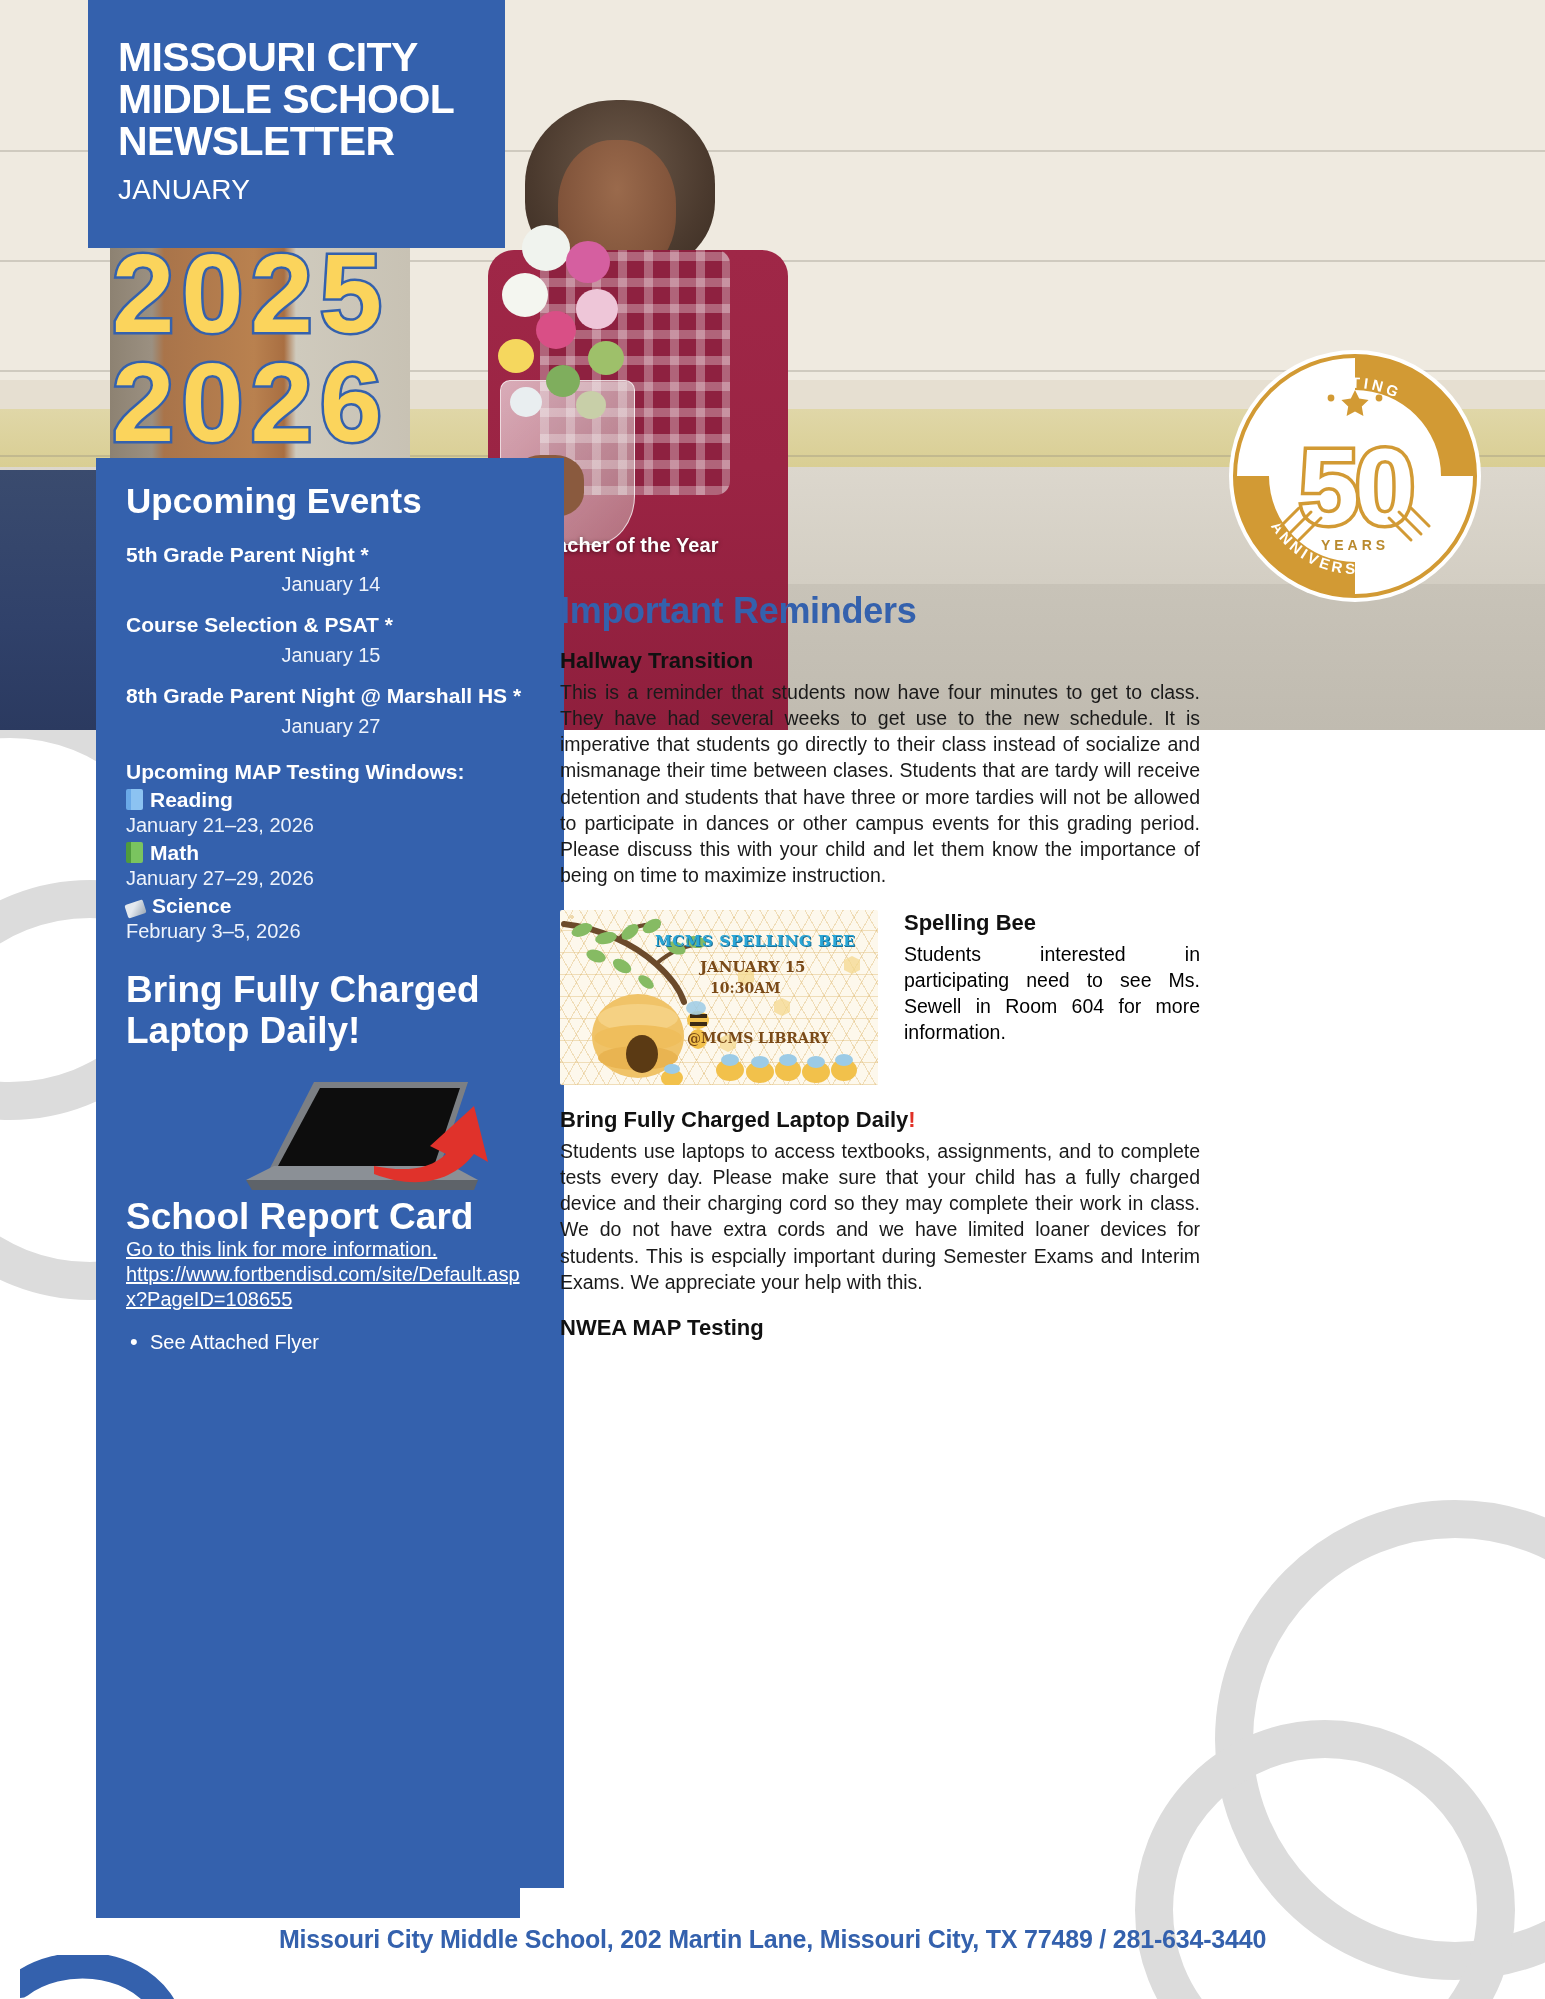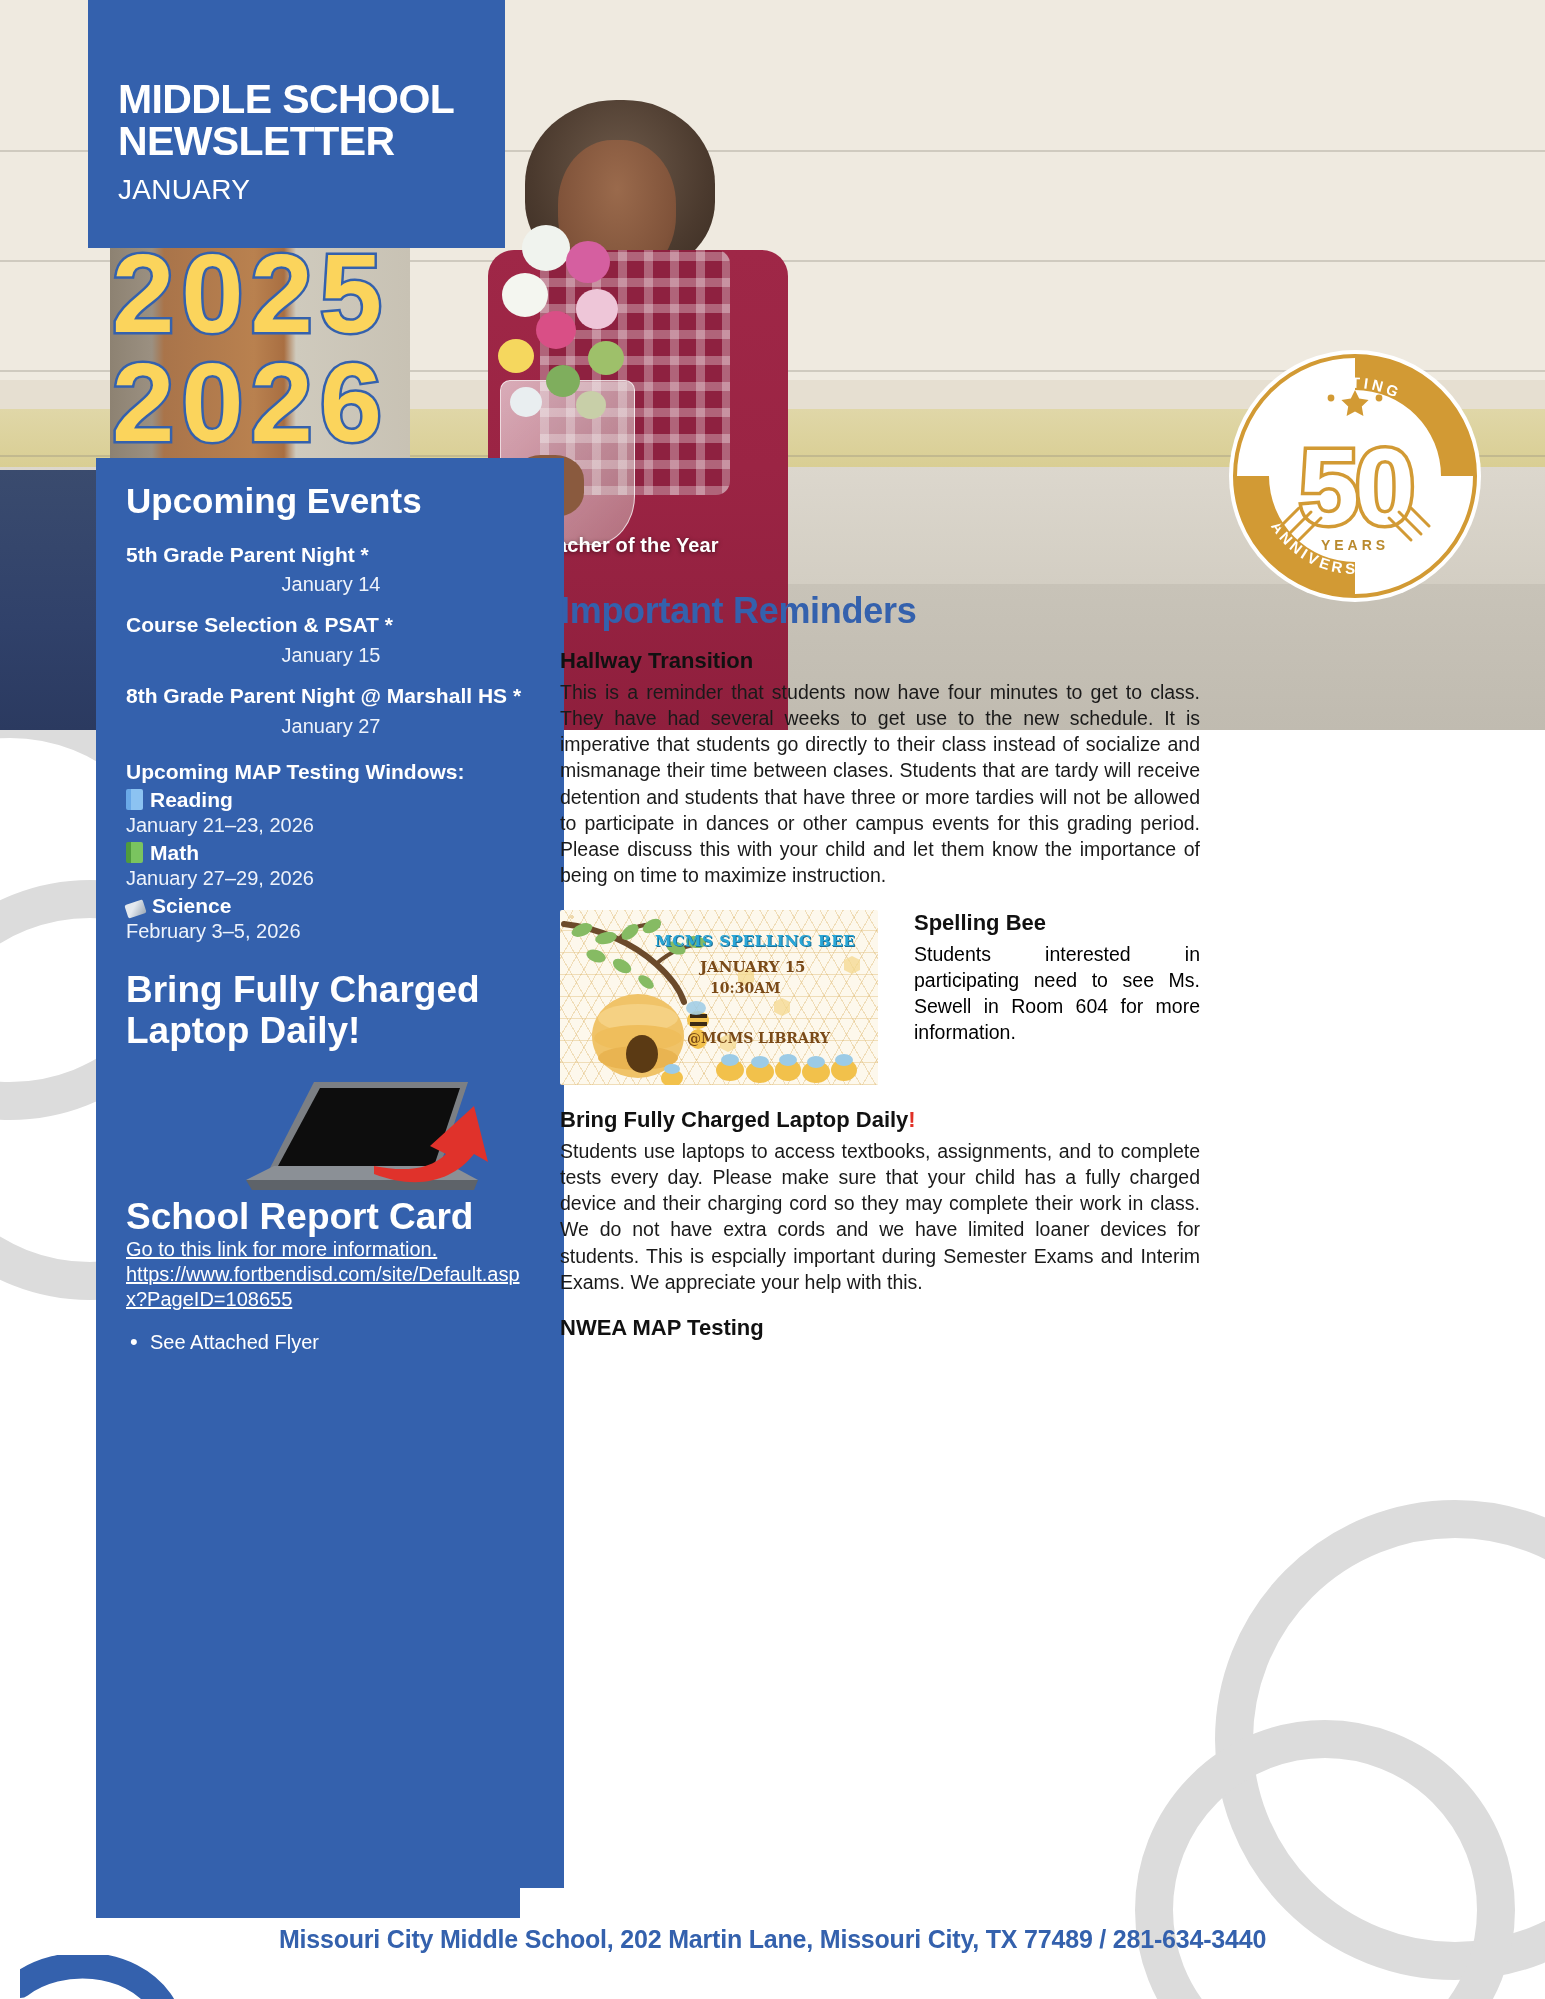--- a/index.html
+++ b/index.html
@@ -166,21 +166,21 @@
   .rc-title {
     color: #3461ad; font-weight: bold; font-size: 36px; margin-bottom: 16px;
     letter-spacing: -.3px;
   }
   .sec-head { font-weight: bold; font-size: 22px; color: #111; margin-top: 4px; }
   .sec-head .bang { color: #e03127; }
   .body-text {
     font-size: 19.5px; line-height: 1.34; color: #1a1a1a; text-align: justify;
     margin-top: 5px;
   }
-  .bee-row { display: flex; gap: 36px; margin-top: 22px; align-items: flex-start; }
+  .bee-row { display: flex; gap: 26px; margin-top: 22px; align-items: flex-start; }
   .bee-img {
     width: 318px; height: 175px; flex: 0 0 318px; position: relative;
     overflow: hidden; border-radius: 2px;
     background-color: #fdf8ec;
     background-image:
       radial-gradient(circle at 12px 7px, rgba(226,190,120,.55) 0 1.6px, transparent 1.7px),
       repeating-linear-gradient(60deg, rgba(222,184,112,.42) 0 1px, transparent 1px 13px),
       repeating-linear-gradient(-60deg, rgba(222,184,112,.42) 0 1px, transparent 1px 13px),
       repeating-linear-gradient(0deg, rgba(222,184,112,.42) 0 1px, transparent 1px 22px);
   }
@@ -283,21 +283,21 @@
       <line x1="72" y1="192" x2="94" y2="170"></line>
       <line x1="202" y1="178" x2="184" y2="160"></line>
         <line x1="194" y1="186" x2="172" y2="164"></line>
       <line x1="184" y1="192" x2="162" y2="170"></line>
     </g>
   </svg>
 </div>
 
 <div class="masthead">
   <h1>
-    <br>
+    <span>MISSOURI CITY</span><br>
     <span>MIDDLE SCHOOL</span><br>
     <span>NEWSLETTER</span>
   </h1>
   <div class="month">JANUARY</div>
 </div>
 
 <div class="years">
   <div>2025</div>
   <div>2026</div>
 </div>

